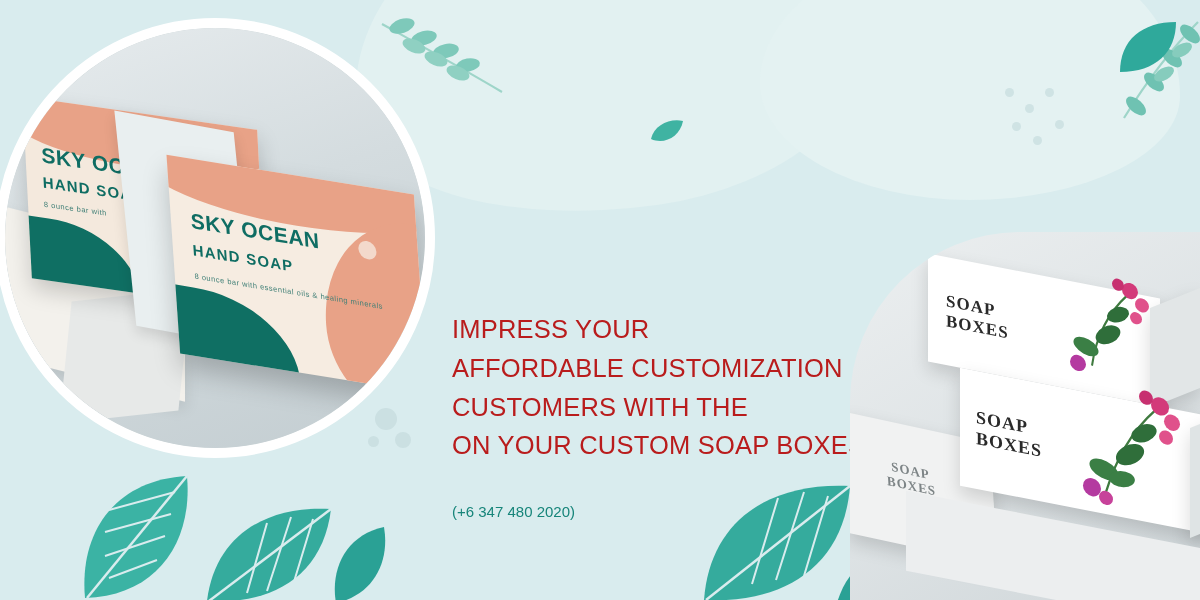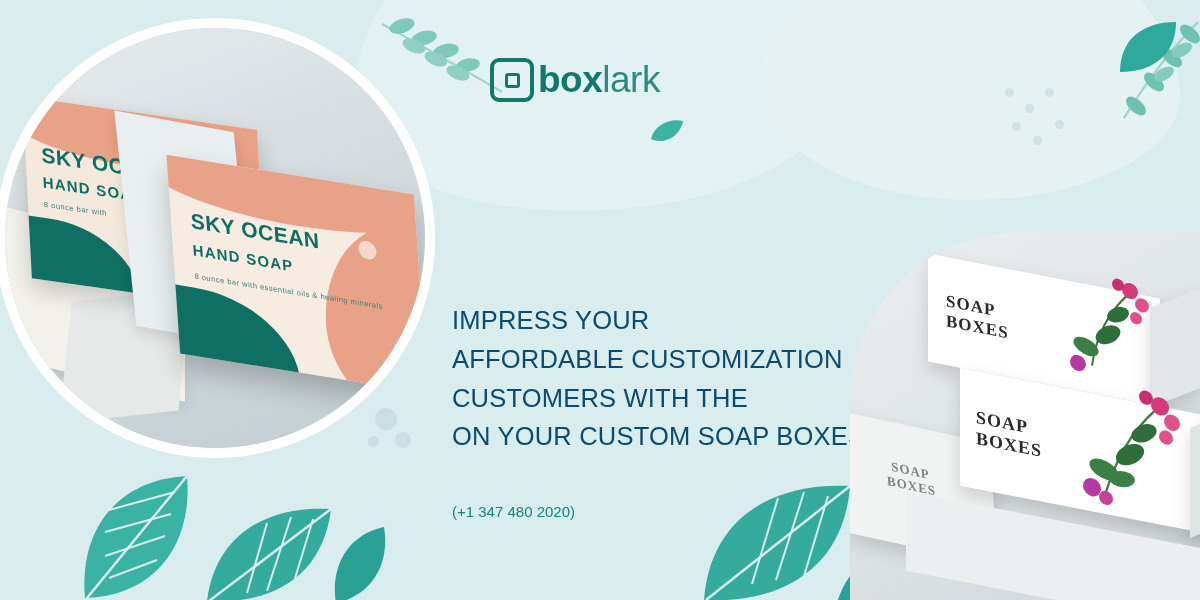--- a/index.html
+++ b/index.html
@@ -90,22 +90,22 @@
     margin-left:4px;font-size:37px;font-weight:bold;color:#12786c;letter-spacing:-.5px;
   }
   .logo-text .light{font-weight:normal;color:#2b8b7f;}
   
   .headline{
     position:absolute;left:455px;top:168px;
     font-size:53px;font-weight:bold;color:#128477;letter-spacing:-.5px;
     white-space:nowrap;
   }
   .subhead{
-    position:absolute;left:452px;top:301px;width:470px;
-    font-size:25.5px;color:#0c4a6e;line-height:1.52;letter-spacing:.2px;
+    position:absolute;left:452px;top:310px;width:470px;
+    font-size:25.5px;color:#b91c1c;line-height:1.52;letter-spacing:.2px;
   }
   .contact{
     position:absolute;left:452px;top:500px;
     font-size:15px;color:#17857a;line-height:1.6;
   }
   
   .right-photo{
     position:absolute;right:0;top:232px;width:350px;height:368px;
     border-top-left-radius:170px;
     overflow:hidden;
@@ -225,37 +225,31 @@
           <div class="teal-wave" style="left:-50px;top:128px;width:170px;height:130px;border-radius:0 60% 0 0;background:#0f6f63;"></div>
           <div style="position:absolute;left:188px;top:54px;width:18px;height:18px;border-radius:50%;background:#f3d9cb;"></div>
         </div>
         <div class="box-label lbl-title" style="left:20px;top:50px;">SKY OCEAN</div>
         <div class="box-label lbl-sub" style="left:20px;top:82px;">HAND SOAP</div>
         <div class="box-label lbl-small" style="left:20px;top:112px;width:95px;">8 ounce bar with essential oils &amp; healing minerals</div>
       </div>
     </div>
   </div>
 
-  <div class="logo">
-    <span class="logo-mark">
-      <span class="logo-mark-inner"></span>
-    </span>
-    <span class="logo-text"><span>box</span><span class="light">lark</span></span>
-  </div>
 
 
   <div class="subhead">
     <div>IMPRESS YOUR</div>
     <div>AFFORDABLE CUSTOMIZATION</div>
     <div>CUSTOMERS WITH THE</div>
     <div>ON YOUR CUSTOM SOAP BOXES</div>
   </div>
 
   <div class="contact">
-    <div>(+1 347 480 2020)</div>
+    <div>(+6 347 480 2020)</div>
   </div>
 
   <div class="right-photo">
     <div class="rp-bg"></div>
 
     <div class="sbox" style="left:-6px;top:196px;width:150px;height:120px;transform:skewY(16deg) rotate(-4deg);background:#f1f2f2;"></div>
     <div class="sbox-txt" style="left:6px;top:232px;width:110px;font-size:13px;color:#7d8486;transform:skewY(16deg) rotate(-4deg);">
       <div>SOAP</div>
       <div>BOXES</div>
     </div>

